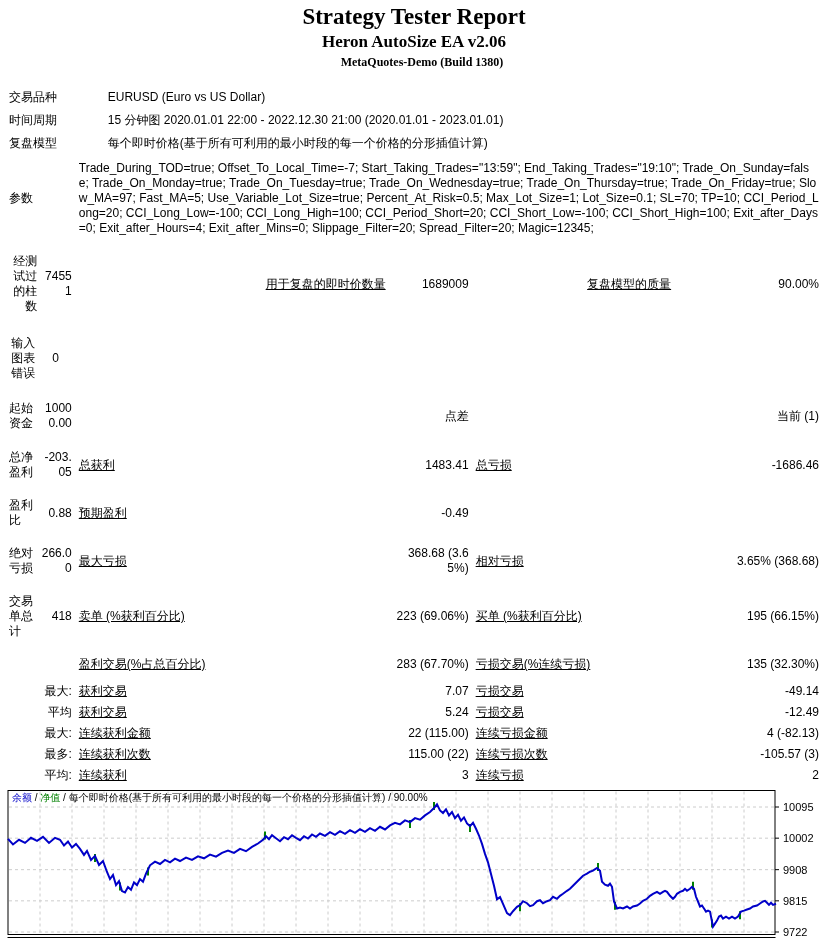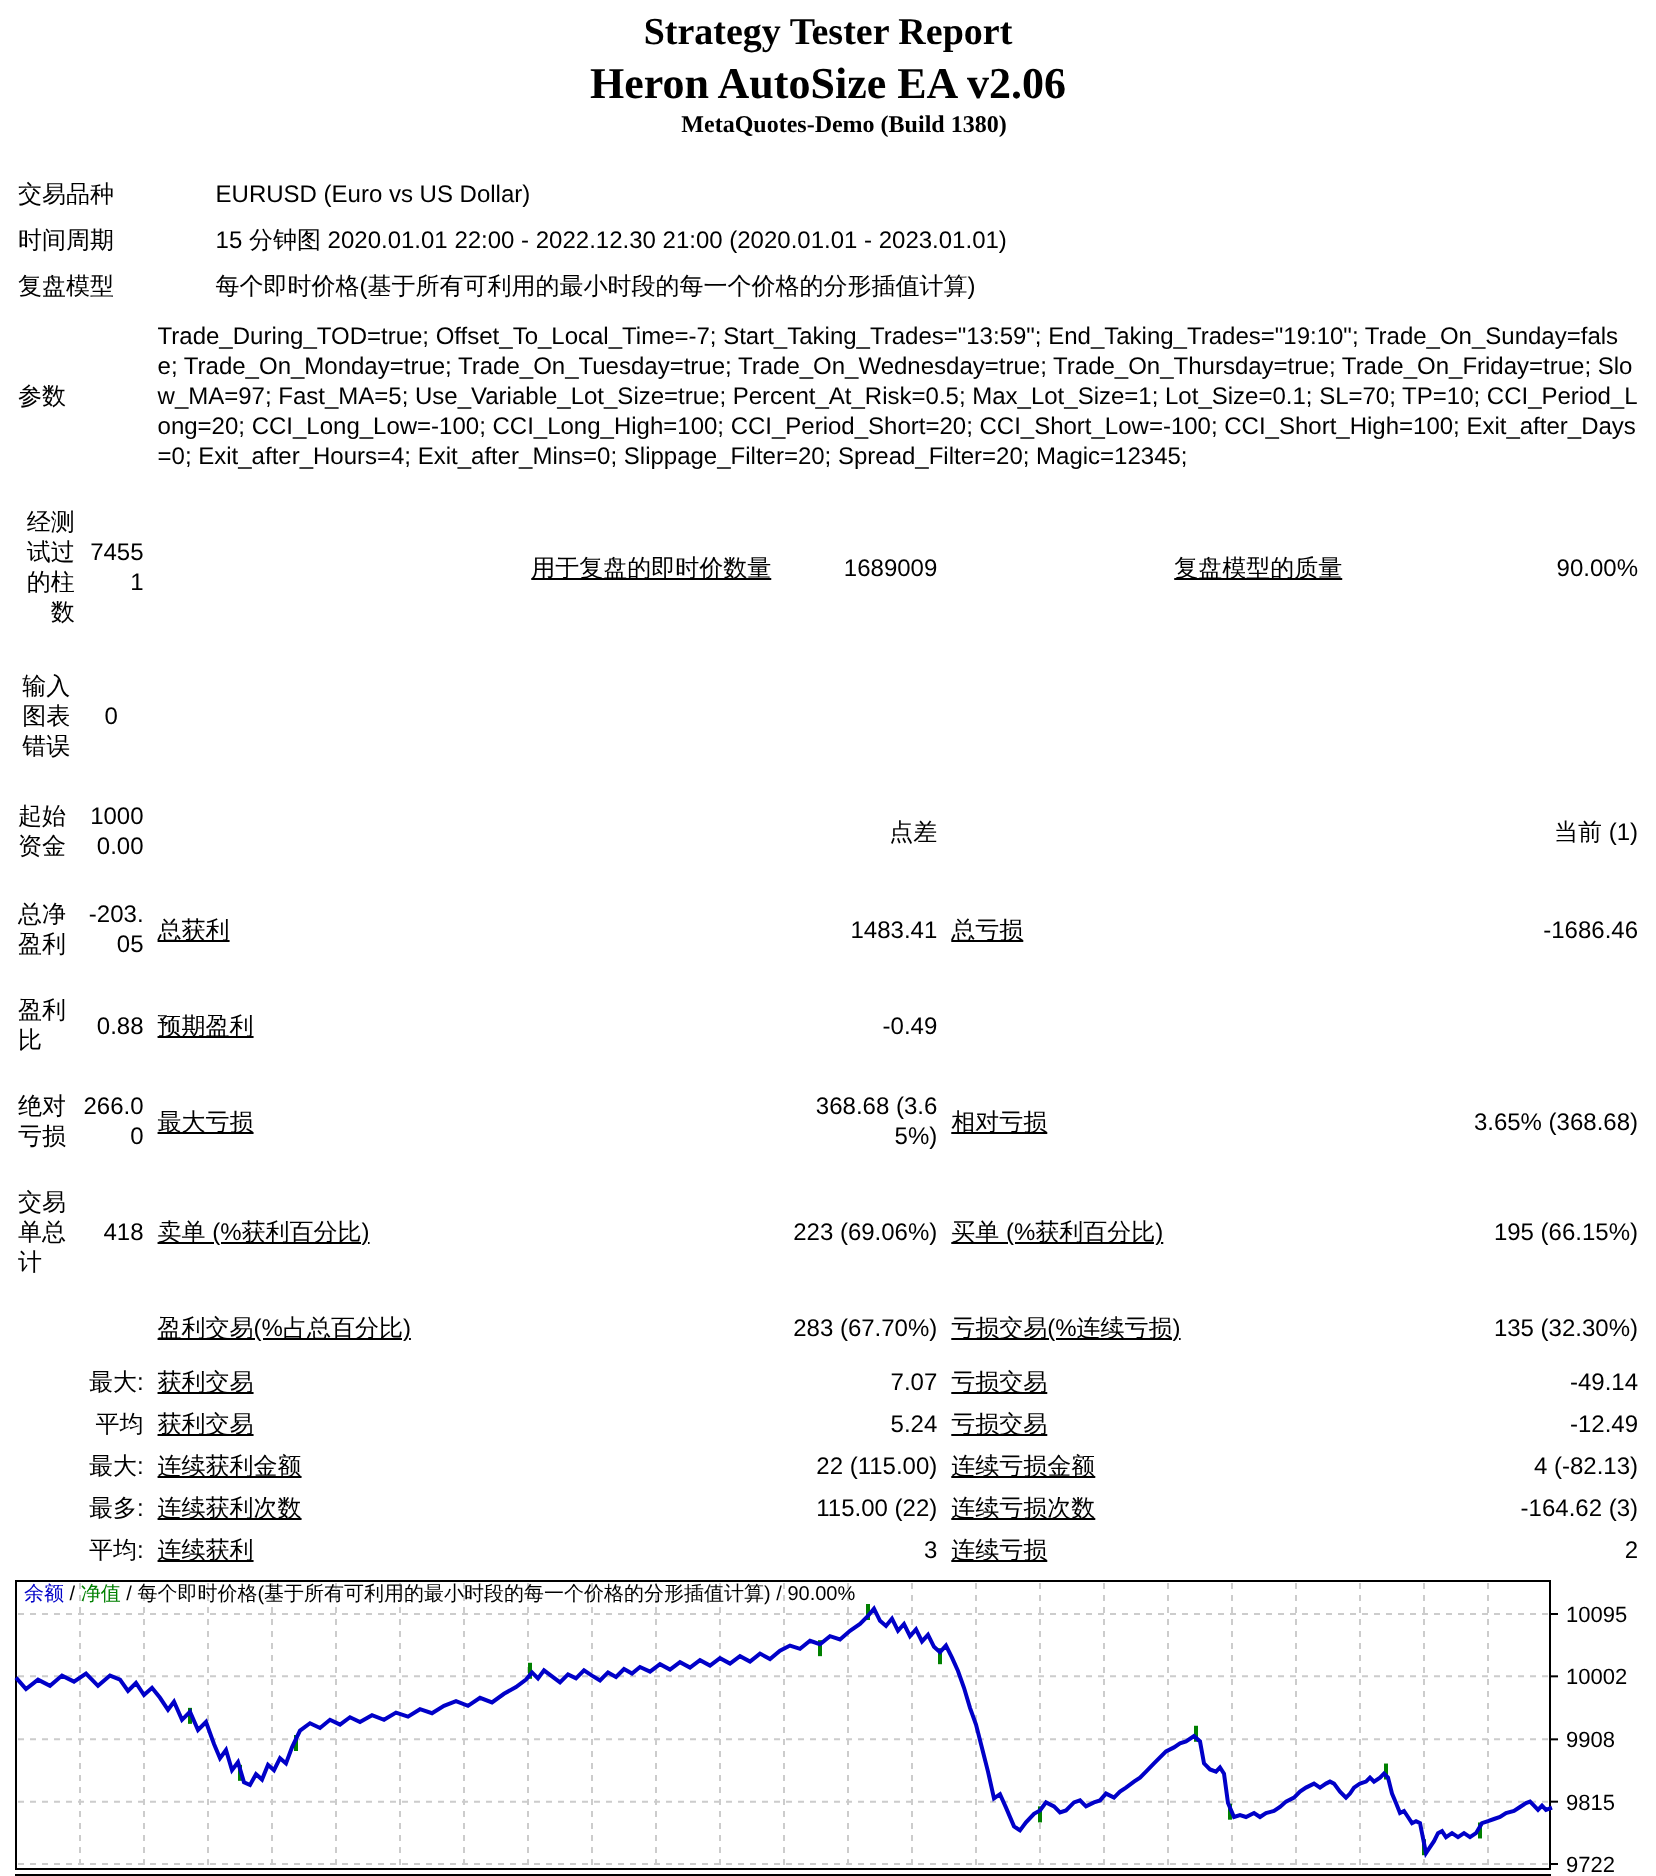--- a/index.html
+++ b/index.html
@@ -1,19 +1,19 @@
 <!DOCTYPE html>
 <html><head>
 <meta charset="utf-8">
 <style>
   html,body{margin:0;padding:0;background:#fff;}
   body{width:828px;font-family:"Liberation Sans","DejaVu Sans",sans-serif;color:#000;}
   .hdr{text-align:center;font-family:"Liberation Serif","DejaVu Serif",serif;font-weight:bold;}
-  .hdr .t1{font-size:19px;line-height:26px;padding-top:4px;}
-  .hdr .t2{font-size:22px;line-height:20px;padding-top:2px;}
+  .hdr .t1{font-size:23px;line-height:26px;padding-top:4px;}
+  .hdr .t2{font-size:17px;line-height:20px;padding-top:2px;}
   .hdr .t3{font-size:12px;line-height:15px;padding-top:3px;margin-left:16px;}
   table.rep{border-collapse:collapse;table-layout:fixed;width:812px;margin:16px 0 0 8px;font-size:12px;line-height:15px;}
   table.rep td{vertical-align:middle;overflow:visible;white-space:normal;word-break:break-all;}
   td.num{text-align:right;white-space:nowrap;}
   td.lab{padding-left:6px;text-decoration:underline;}
   td.ind{padding-left:35px;}
   td.params{padding-left:6px;word-break:normal;}
   .r-top td{padding-top:4px;padding-bottom:4px;}
   .r-params td{padding-top:6px;padding-bottom:6px;}
   .r-bars td{padding-top:12px;padding-bottom:12px;text-align:right;}
@@ -145,21 +145,21 @@
         <td class="num ">22 (115.00)</td>
         <td class="lab">连续亏损金额</td>
         <td class="num ">4 (-82.13)</td>
       </tr>
       <tr class="r-sm">
         <td class=""></td>
         <td class="num ">最多:</td>
         <td class="lab">连续获利次数</td>
         <td class="num ">115.00 (22)</td>
         <td class="lab">连续亏损次数</td>
-        <td class="num ">-164.62 (3)</td>
+        <td class="num ">-105.57 (3)</td>
       </tr>
       <tr class="r-sm">
         <td class=""></td>
         <td class="num ">平均:</td>
         <td class="lab">连续获利</td>
         <td class="num ">3</td>
         <td class="lab">连续亏损</td>
         <td class="num ">2</td>
       </tr>
     </tbody>

